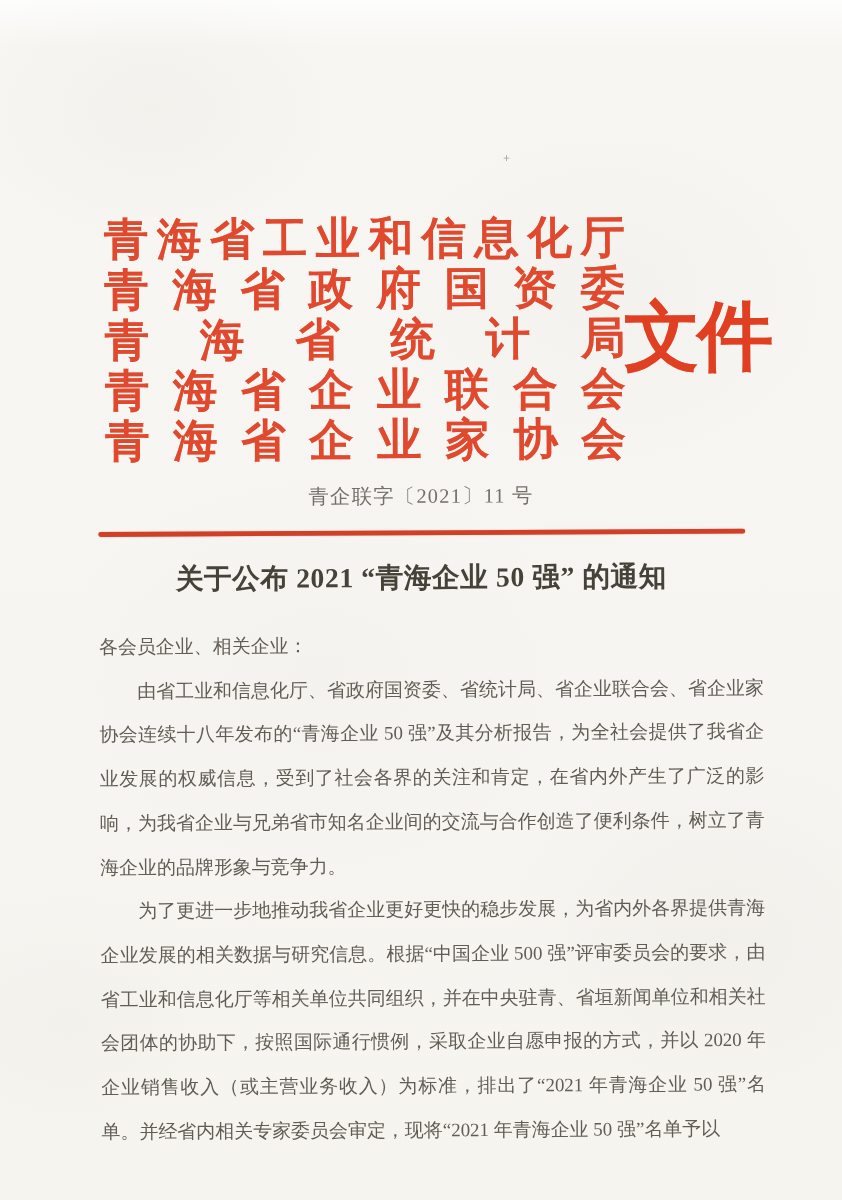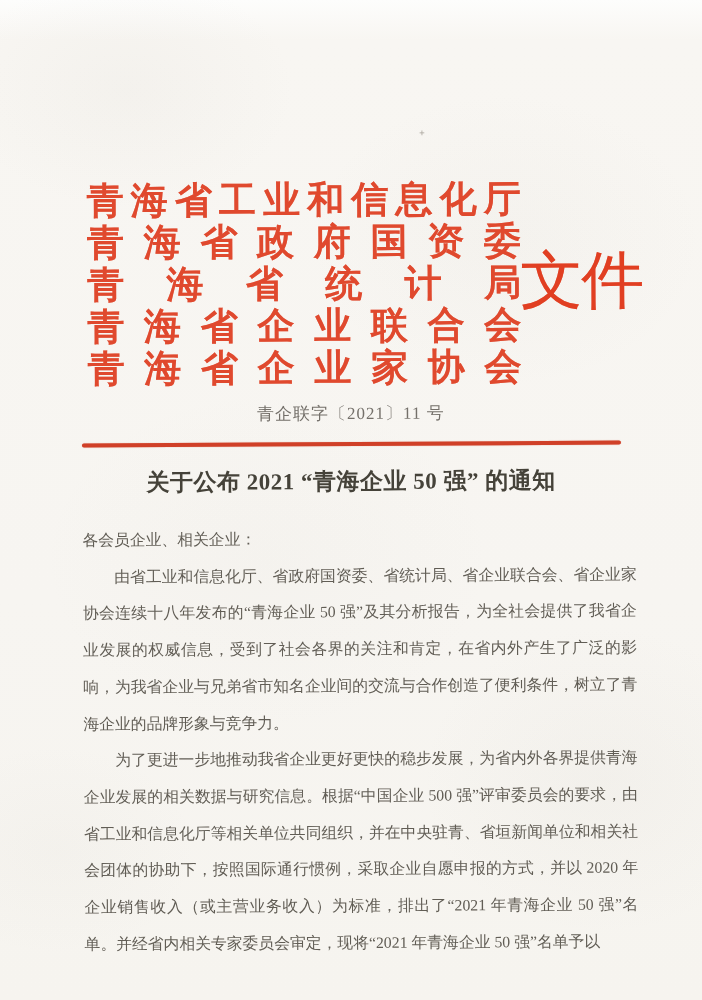--- a/index.html
+++ b/index.html
@@ -41,21 +41,21 @@
   .lh-line{
     display:flex;justify-content:space-between;
     height:42px;line-height:42px;
     font-size:37px;font-weight:700;
     color:var(--letterhead-red,#e0492e);
     text-shadow:0 0 .5px rgba(224,73,46,.55);
     white-space:nowrap;
   }
   .lh-doclabel{
     position:absolute;left:433px;top:68px;
-    font-size:63px;line-height:70px;font-weight:400;
+    font-size:63px;line-height:70px;font-weight:700;
     letter-spacing:-2px;
     color:#e13f22;
     text-shadow:0 0 .5px rgba(225,63,34,.6);
     white-space:nowrap;
   }
   
   .doc-number{
     position:absolute;left:0;right:0;top:402px;
     text-align:center;
     font-size:17px;color:#74706a;letter-spacing:1px;

